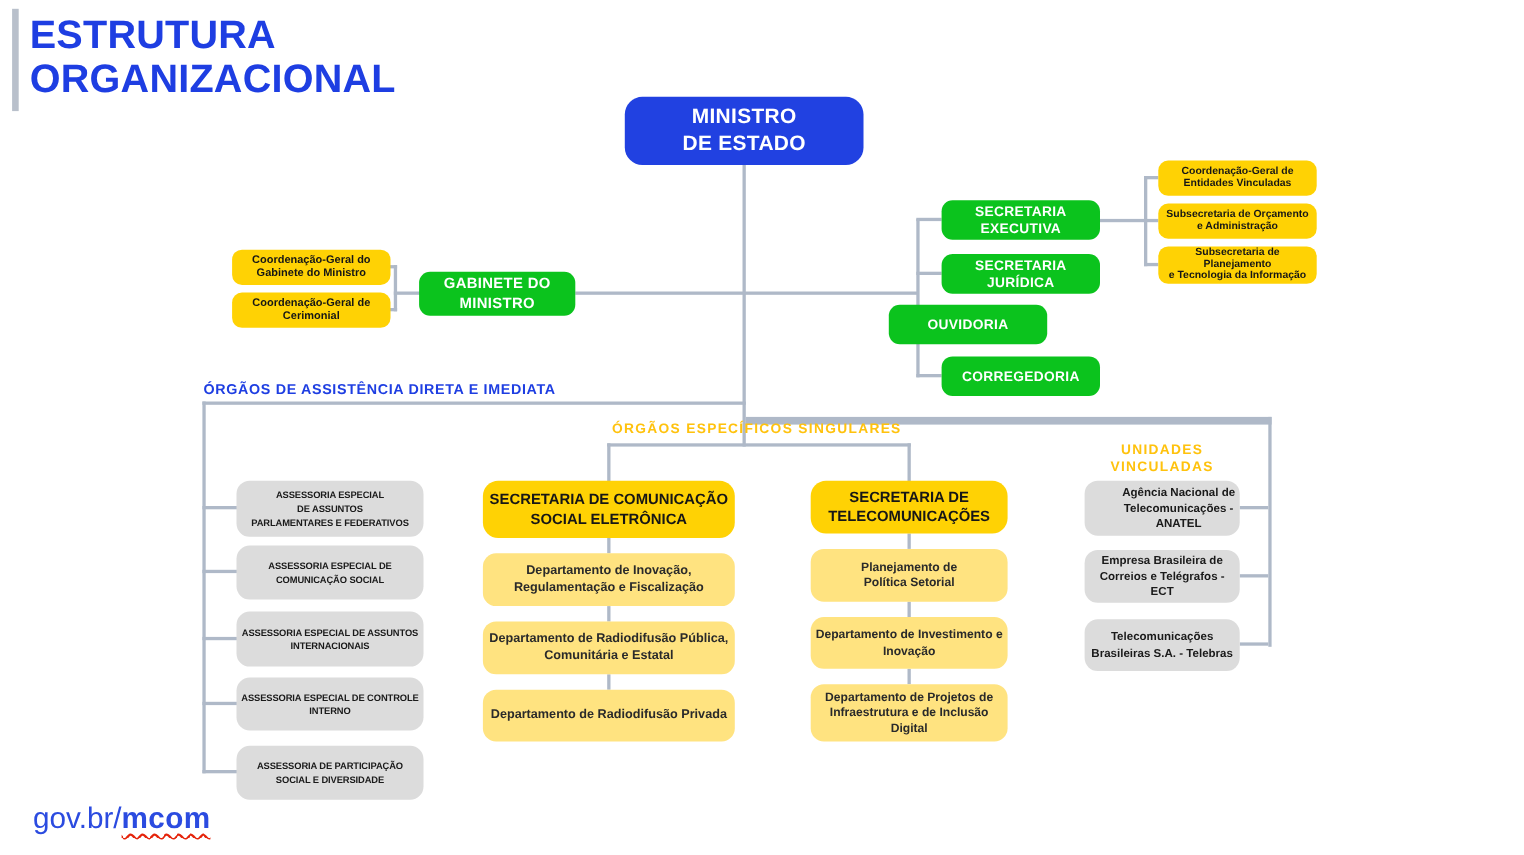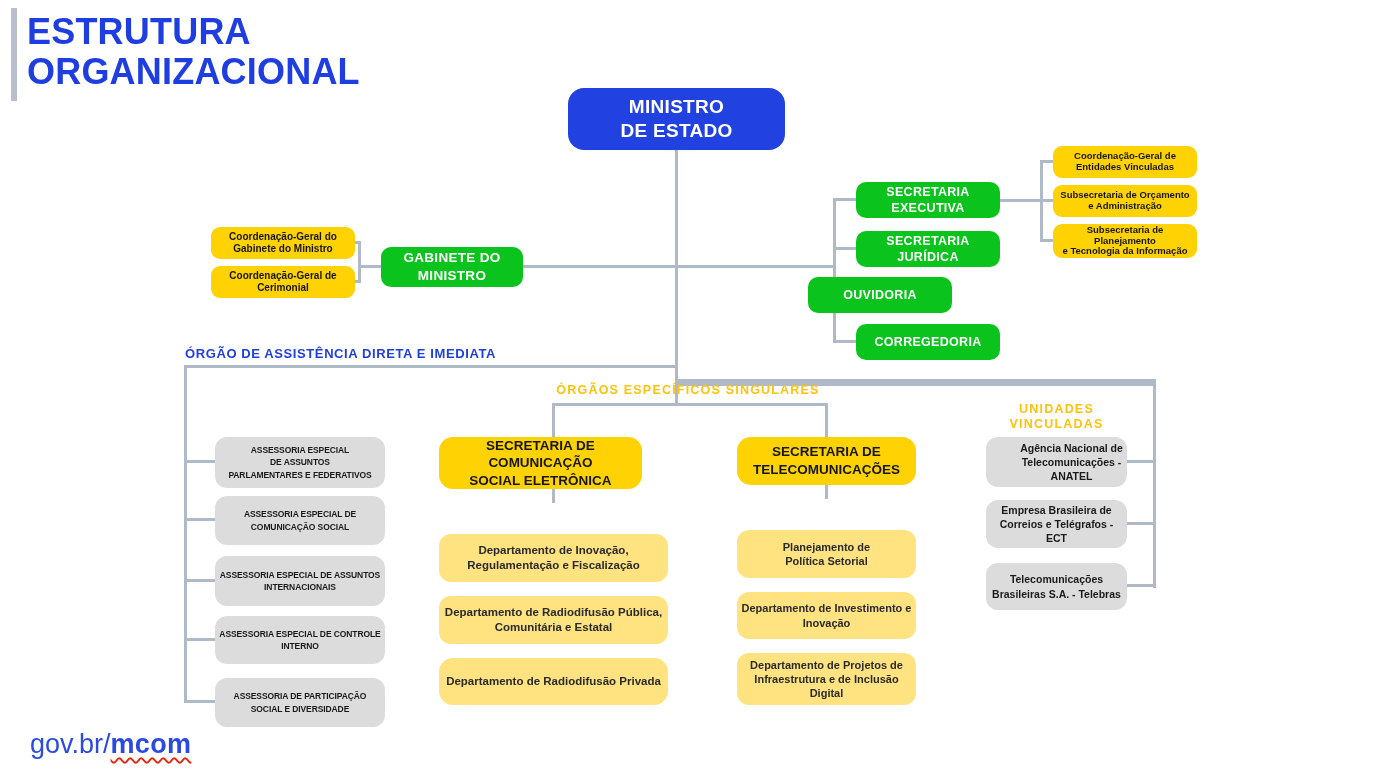--- a/index.html
+++ b/index.html
@@ -17,21 +17,21 @@
     font-size:19px;line-height:1.25;letter-spacing:.3px;}
   .green-box{background:#0bc31d;color:#ffffff;border-radius:10px;font-weight:700;
     font-size:12.5px;line-height:1.3;letter-spacing:.3px;}
   .green-box.big{font-size:13.5px;}
   .yellow-sm{background:#ffd204;color:#161616;border-radius:9px;font-weight:700;
     font-size:10px;line-height:1.2;}
   .yellow-sm.tight{font-size:9.5px;line-height:1.15;}
   .yellow-hdr{background:#ffd204;color:#161616;border-radius:14px;font-weight:700;
     font-size:13.5px;line-height:1.3;}
   .ly-box{background:#ffe380;color:#2a2a2a;border-radius:12px;font-weight:700;
-    font-size:11.5px;line-height:1.3;margin-top:31px;}
+    font-size:11.5px;line-height:1.3;}
   .ly-box.narrow{font-size:11px;}
   .gray-box{background:#dcdcdc;color:#1a1a1a;border-radius:12px;font-weight:700;
     font-size:8.5px;line-height:1.45;letter-spacing:-.1px;}
   .gray-box.mixed{font-size:10.5px;line-height:1.35;letter-spacing:0;}
   .section-label{position:absolute;z-index:2;font-weight:700;}
   .label-blue{color:#1e3ee2;font-size:13px;letter-spacing:.6px;}
   .label-gold{color:#ffc20d;font-size:12.5px;letter-spacing:1.2px;text-align:center;line-height:1.18;}
   #title-accent{position:absolute;left:11px;top:8px;width:6px;height:93px;background:#b9c0cb;}
   #page-title{position:absolute;left:27px;top:12px;color:#1e3ee2;font-weight:700;
     font-size:36px;line-height:1.1;letter-spacing:.2px;white-space:pre-line;}
@@ -128,21 +128,21 @@
   <div class="box yellow-sm tight" style="left:1053px;top:185px;width:144px;height:32px;">
     <span class="lbl">Subsecretaria de Orçamento
 e Administração</span>
   </div>
   <div class="box yellow-sm tight" style="left:1053px;top:224px;width:144px;height:34px;">
     <span class="lbl">Subsecretaria de
 Planejamento
 e Tecnologia da Informação</span>
   </div>
 
-  <div class="section-label label-blue" style="left:185px;top:346px;">ÓRGÃO DE ASSISTÊNCIA DIRETA E IMEDIATA</div>
+  <div class="section-label label-blue" style="left:185px;top:346px;">ÓRGÃOS DE ASSISTÊNCIA DIRETA E IMEDIATA</div>
 
   <div class="box gray-box" style="left:215px;top:437px;width:170px;height:51px;">
     <span class="lbl">ASSESSORIA ESPECIAL
 DE ASSUNTOS
 PARLAMENTARES E FEDERATIVOS</span>
   </div>
   <div class="box gray-box" style="left:215px;top:496px;width:170px;height:49px;">
     <span class="lbl">ASSESSORIA ESPECIAL DE
 COMUNICAÇÃO SOCIAL</span>
   </div>
@@ -154,33 +154,33 @@
     <span class="lbl">ASSESSORIA ESPECIAL DE CONTROLE
 INTERNO</span>
   </div>
   <div class="box gray-box" style="left:215px;top:678px;width:170px;height:49px;">
     <span class="lbl">ASSESSORIA DE PARTICIPAÇÃO
 SOCIAL E DIVERSIDADE</span>
   </div>
 
   <div class="section-label label-gold" style="left:549px;top:383px;width:278px;">ÓRGÃOS ESPECÍFICOS SINGULARES</div>
 
-  <div class="box yellow-hdr" style="left:439px;top:437px;width:203px;height:52px;">
+  <div class="box yellow-hdr" style="left:439px;top:437px;width:229px;height:52px;">
     <span class="lbl">SECRETARIA DE COMUNICAÇÃO
 SOCIAL ELETRÔNICA</span>
   </div>
   <div class="box ly-box" style="left:439px;top:503px;width:229px;height:48px;">
     <span class="lbl">Departamento de Inovação,
 Regulamentação e Fiscalização</span>
   </div>
   <div class="box ly-box" style="left:439px;top:565px;width:229px;height:48px;">
     <span class="lbl">Departamento de Radiodifusão Pública,
 Comunitária e Estatal</span>
   </div>
-  <div class="box ly-box" style="left:439px;top:627px;width:229px;height:47px;border-radius:14px;">
+  <div class="box ly-box" style="left:439px;top:627px;width:229px;height:47px;">
     <span class="lbl">Departamento de Radiodifusão Privada</span>
   </div>
 
   <div class="box yellow-hdr" style="left:737px;top:437px;width:179px;height:48px;">
     <span class="lbl">SECRETARIA DE
 TELECOMUNICAÇÕES</span>
   </div>
   <div class="box ly-box narrow" style="left:737px;top:499px;width:179px;height:48px;">
     <span class="lbl">Planejamento de
 Política Setorial</span>

